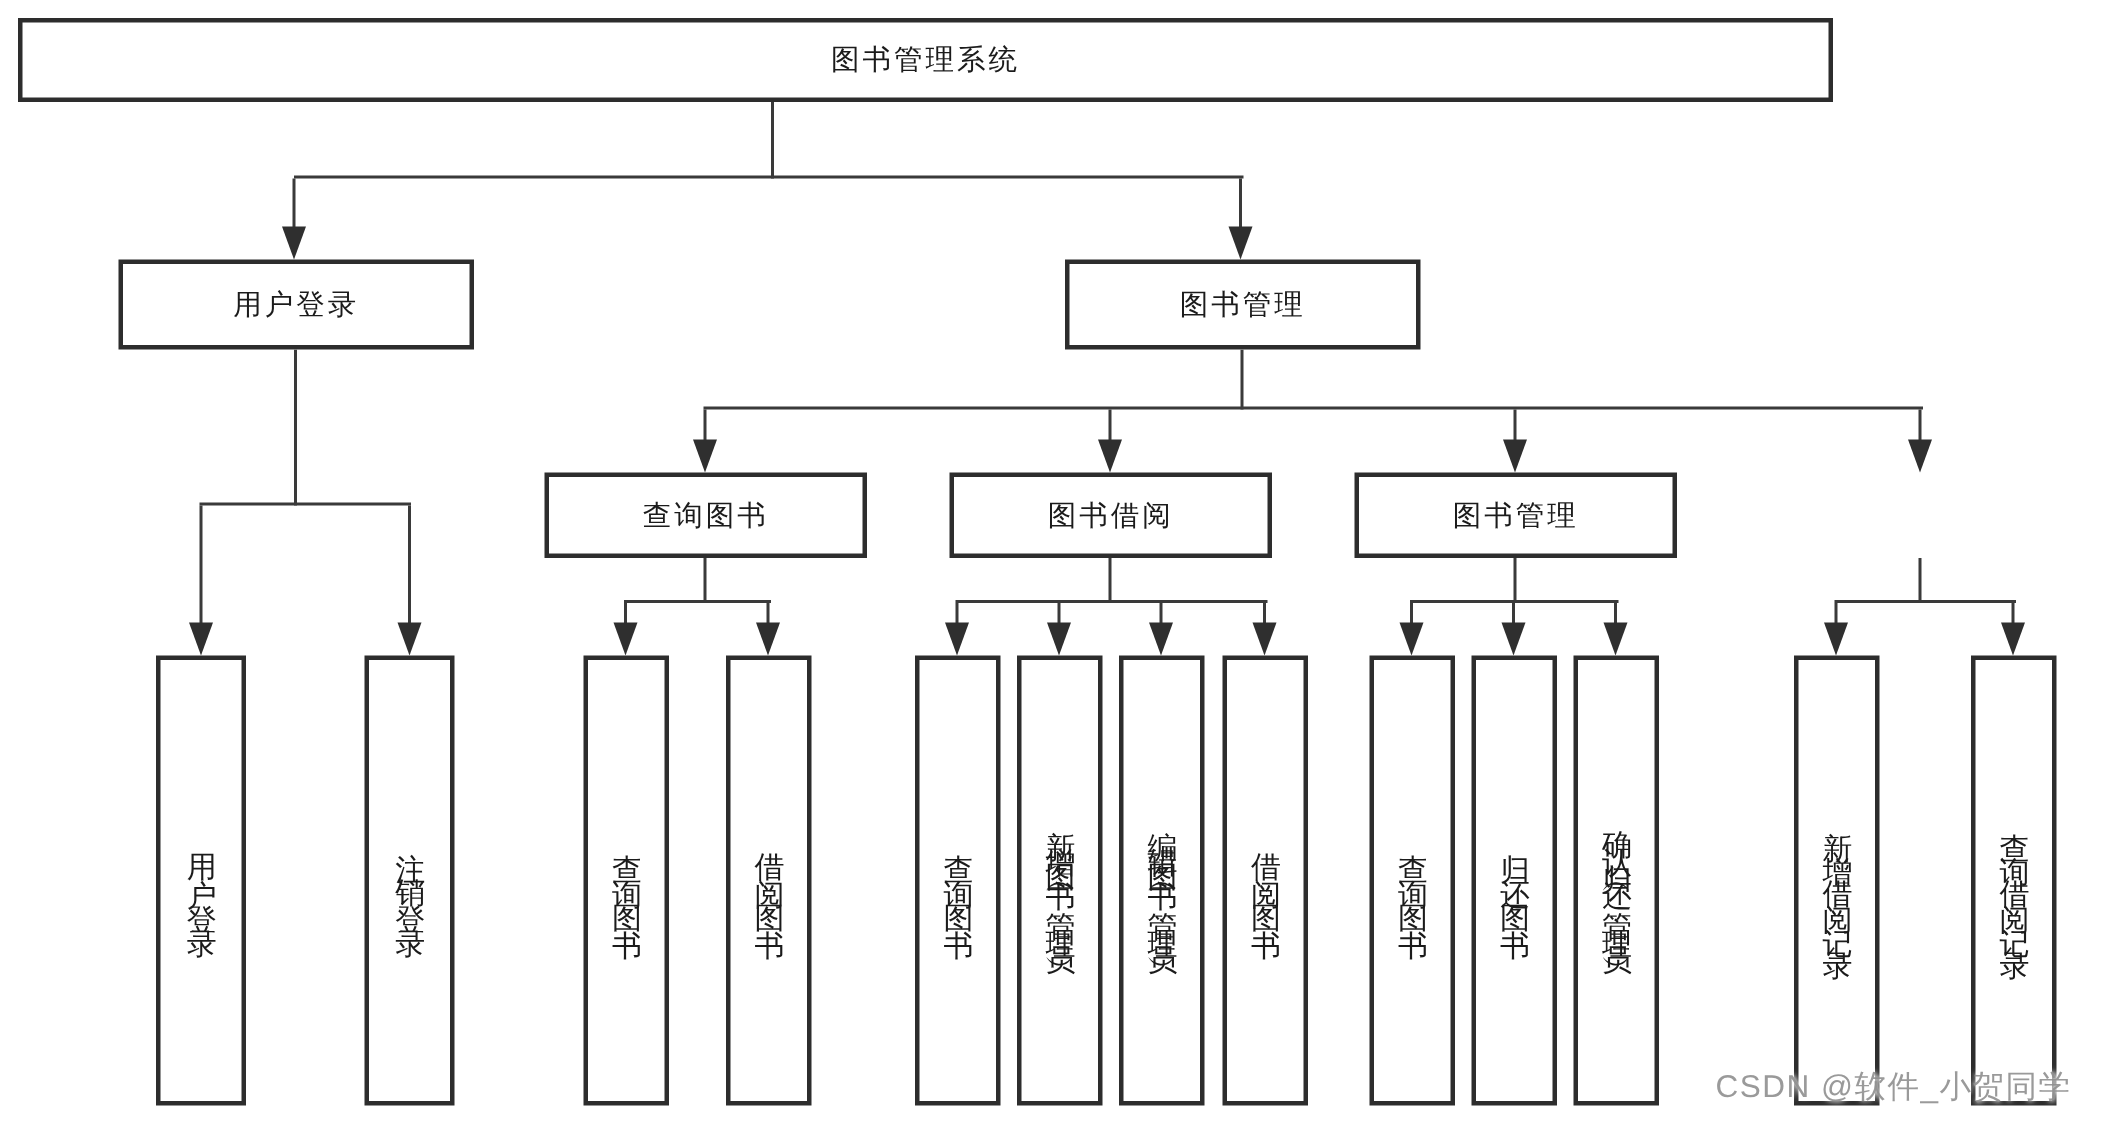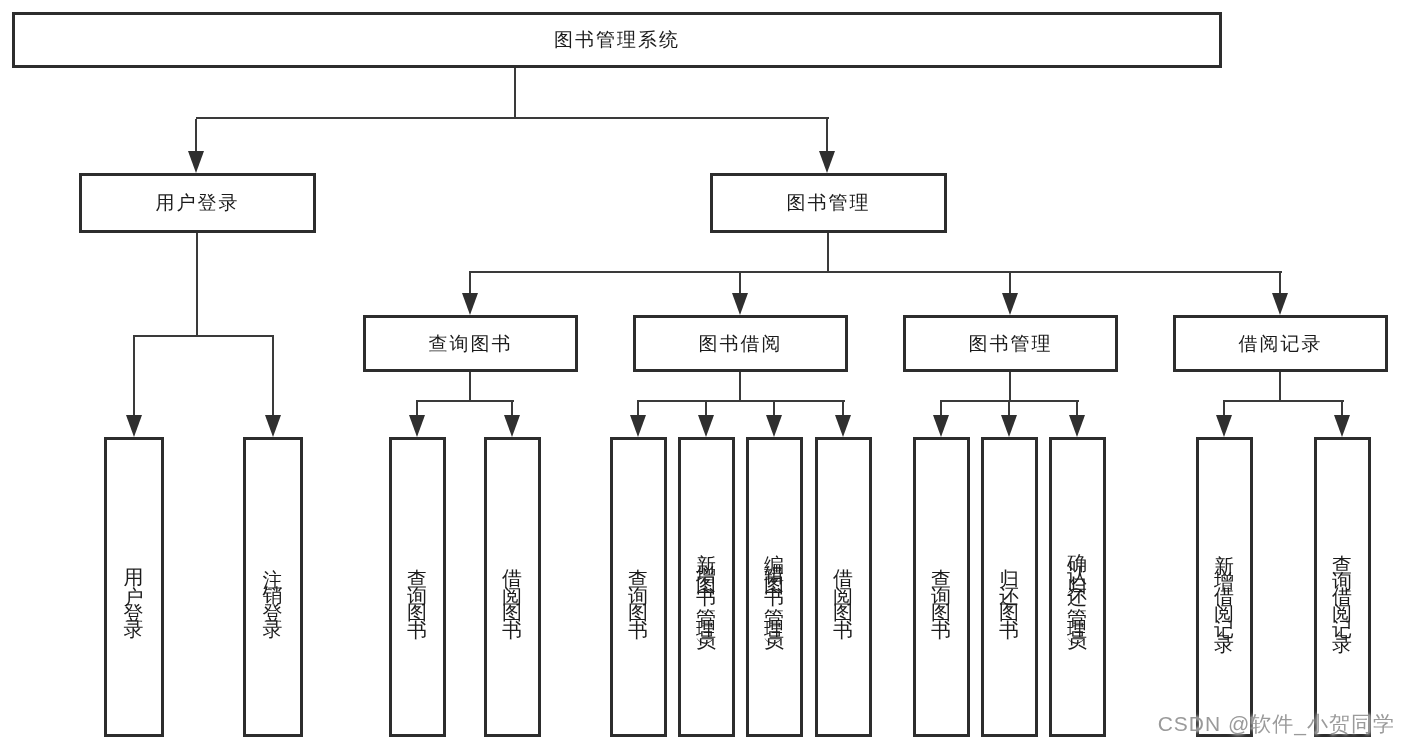--- a/index.html
+++ b/index.html
@@ -20,21 +20,21 @@
   .vtext.n6{letter-spacing:16px;}
   .vtext.n9{letter-spacing:11px;}
   .vl{position:absolute;width:2px;background:#3a3a3a;z-index:1;}
   .hl{position:absolute;height:2px;background:#3a3a3a;z-index:1;}
   .ar{
     position:absolute;width:0;height:0;z-index:3;
     border-left:8px solid transparent;border-right:8px solid transparent;
     border-top:22px solid #2f2f2f;
   }
   .watermark{
-    position:absolute;right:10px;top:710px;z-index:6;white-space:nowrap;
+    position:absolute;right:24px;top:710px;z-index:6;white-space:nowrap;
     font-size:21px;color:rgba(143,143,143,0.9);letter-spacing:1px;
     text-shadow:0 0 3px rgba(255,255,255,0.95),0 0 5px rgba(255,255,255,0.9);
     margin-left:36px;
   }
 </style>
 </head>
 <body>
 
 <div class="stage">
 
@@ -50,23 +50,20 @@
   </div>
 
   <div class="box" style="left:363px;top:315px;width:215px;height:57px;">
     <span>查询图书</span>
   </div>
   <div class="box" style="left:633px;top:315px;width:215px;height:57px;">
     <span>图书借阅</span>
   </div>
   <div class="box" style="left:903px;top:315px;width:215px;height:57px;">
     <span>图书管理</span>
-  </div>
-  <div class="box" style="left:1173px;top:315px;width:215px;height:57px;">
-    <span>借阅记录</span>
   </div>
 
   <div class="box leaf" style="left:104px;top:437px;width:60px;height:300px;">
     <span class="vtext">用户登录</span>
   </div>
   <div class="box leaf" style="left:243px;top:437px;width:60px;height:300px;">
     <span class="vtext">注销登录</span>
   </div>
 
   <div class="box leaf" style="left:389px;top:437px;width:57px;height:300px;">

